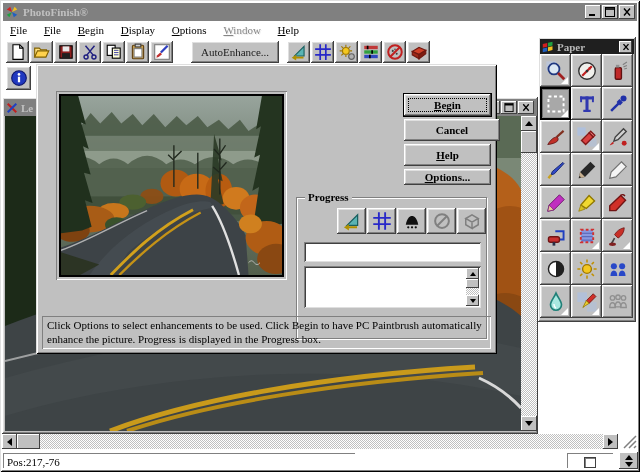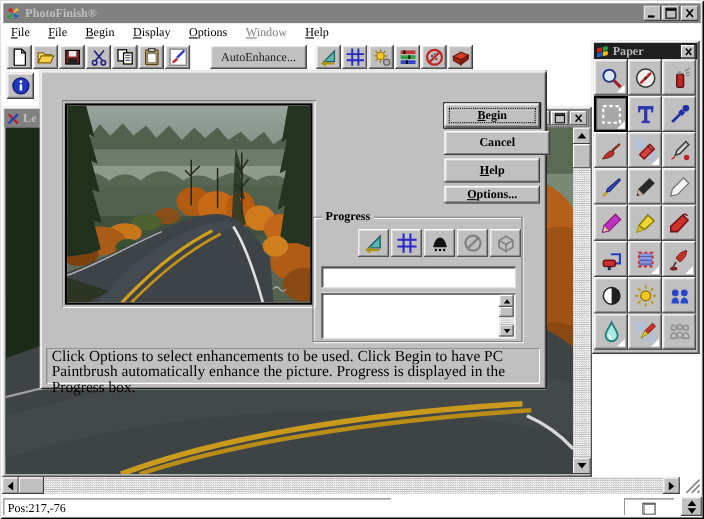--- a/index.html
+++ b/index.html
@@ -351,21 +351,21 @@
     <div class="abs btn raised" style="left:368px;top:55px;width:96px;height:22px">
         <span>Cancel</span>
       </div>
     <div class="abs btn raised" style="left:368px;top:80px;width:87px;height:22px">
         <span class="uf">Help</span>
       </div>
     <div class="abs btn raised" style="left:368px;top:105px;width:87px;height:16px">
         <span class="uf">Options...</span>
       </div>
 
-    <div class="abs group" style="left:248px;top:133px;width:191px;height:114px">
+    <div class="abs group" style="left:260px;top:133px;width:191px;height:142px">
       <span class="gray-label">Progress</span>
       <div class="abs flex" style="left:40px;top:10px">
         <div class="pbtn raised btn">
             <svg width="20" height="20" viewBox="0 0 16 16">
               <path d="M12.5 3v8.5H4z" fill="#5ab4b4" stroke="#1a6060"></path>
               <path d="M5 13h7" stroke="#b09000" stroke-width="1.6"></path>
               <path d="M1.5 13l4-2.5v5z" fill="#b09000"></path>
             </svg>
           </div>
         <div class="pbtn raised btn">
@@ -400,21 +400,21 @@
               <i class="ar up" style="border-width:3px;border-bottom-width:4px;margin-top:-3px"></i>
             </div>
           <div class="abs raised-thin" style="left:0;top:11px;width:13px;height:9px"></div>
           <div class="abs raised-thin btn" style="left:0;bottom:0;width:13px;height:11px">
               <i class="ar down" style="border-width:3px;border-top-width:4px;margin-bottom:-3px"></i>
             </div>
         </div>
       </div>
     </div>
 
-    <div class="abs sunken-thin" style="left:6px;top:252px;width:449px;height:33px;padding:2px 5px;line-height:14px;font-size:14px">
+    <div class="abs sunken-thin" style="left:6px;top:252px;width:449px;height:33px;padding:2px 5px;line-height:14px;font-size:11px">
       <span>Click Options to select enhancements to be used. Click Begin to have PC Paintbrush automatically enhance the picture. Progress is displayed in the Progress box.</span>
     </div>
   </div>
 
   <div class="abs raised" id="palette" style="left:538px;top:37px;width:98px;height:285px">
     <div class="abs flex" style="left:2px;top:2px;width:94px;height:15px;background:#1f1f1f;color:#b8b8b8;font-weight:bold;padding:0 2px">
       <svg width="12" height="12" viewBox="0 0 16 16" style="margin-right:3px">
           <path d="M1 4l6-1.5v5L1 9z" fill="#d02020"></path>
           <path d="M8 2.2L14 1v5L8 7.5z" fill="#20a040"></path>
           <path d="M1 10l6-1.5v5L1 15z" fill="#2060c0"></path>

